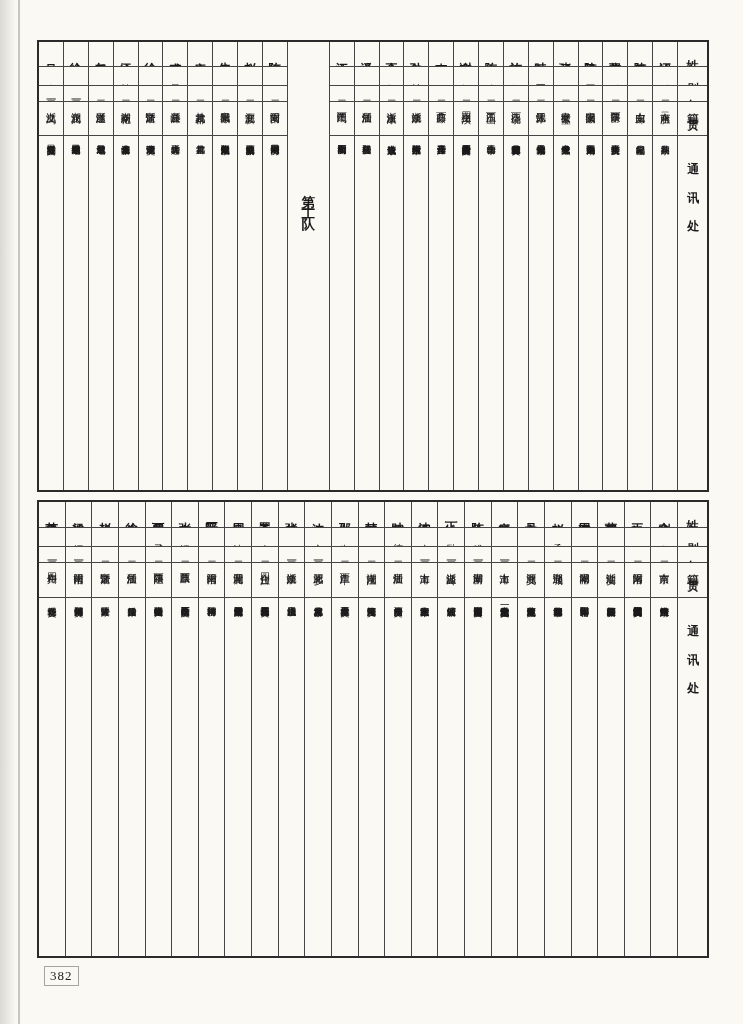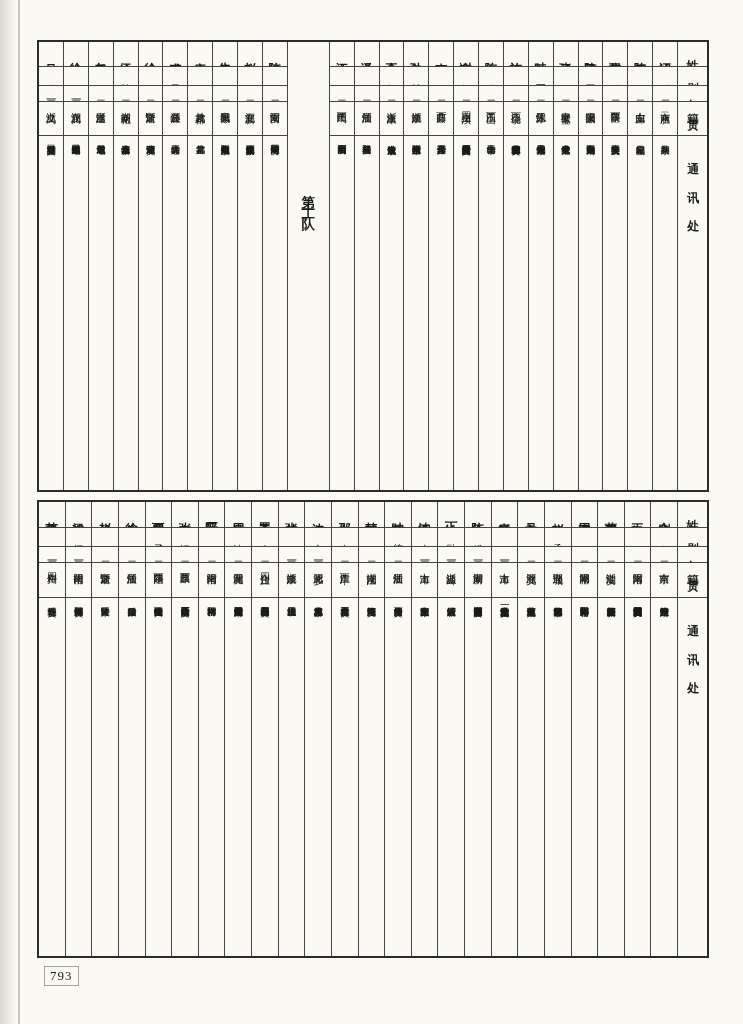--- a/index.html
+++ b/index.html
@@ -908,14 +908,14 @@
         </div>
         <div class="cell r-native c-top">
           <span class="vtext p-native">四川仁寿</span>
         </div>
         <div class="cell r-addr c-top">
           <span class="vtext p-address">仁寿观音场转交</span>
         </div>
       </div>
     </div>
 
-  <div class="page-number">793</div>
+  <div class="page-number">382</div>
 </div>
 
 </body></html>

